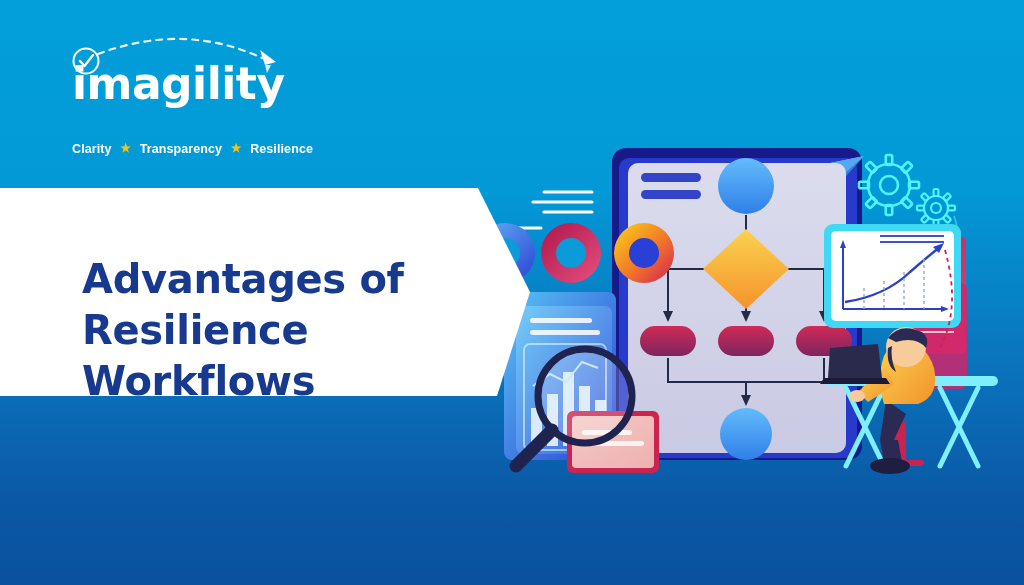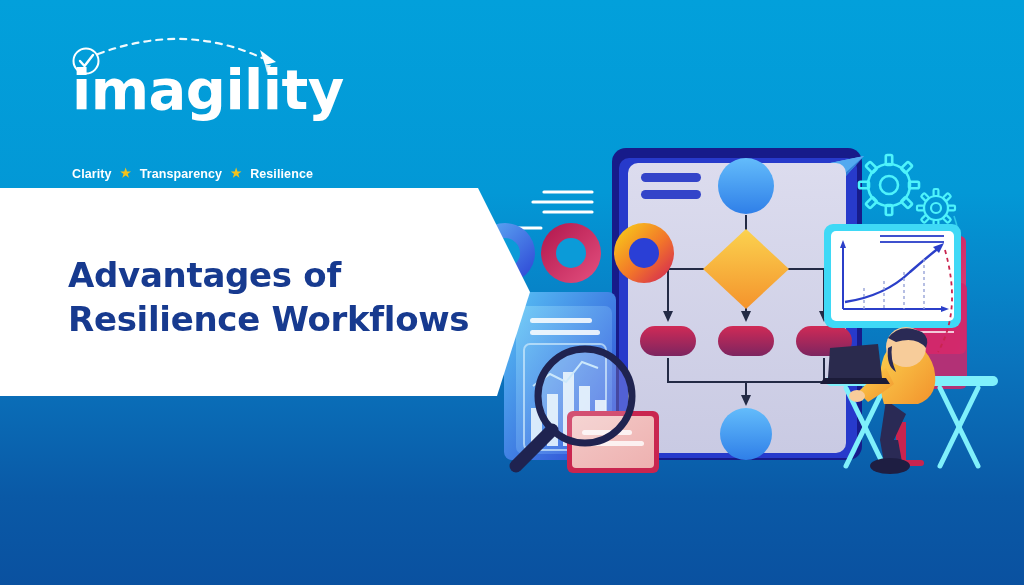--- a/index.html
+++ b/index.html
@@ -29,60 +29,59 @@
     position: absolute;
     left: 62px;
     top: 32px;
     width: 300px;
     height: 112px;
   }
   #logo-wordmark {
     position: absolute;
     left: 10px;
     top: 30px;
-    font-size: 56px;
+    font-size: 44px;
     font-weight: 700;
     letter-spacing: -0.5px;
     color: #ffffff;
     line-height: 1;
     font-family: "DejaVu Sans", sans-serif;
   }
   #logo-tagline {
     position: absolute;
     left: 10px;
     top: 110px;
     font-size: 12.5px;
     font-weight: 700;
     color: #ffffff;
     white-space: nowrap;
     letter-spacing: 0.1px;
-    margin-top: 25px;
   }
   .tag-star {
     color: #f5c21a;
     font-size: 12px;
     margin: 0 5px;
     position: relative;
     top: -1px;
   }
 
   
   #white-panel {
     position: absolute;
     left: 0;
     top: 188px;
     width: 560px;
     height: 208px;
   }
   #headline {
     position: absolute;
-    left: 68px;
+    left: 82px;
     top: 254px;
     width: 430px;
-    font-size: 34px;
+    font-size: 40px;
     line-height: 1.28;
     font-weight: 700;
     color: #173a8f;
     font-family: "DejaVu Sans", sans-serif;
     letter-spacing: -0.3px;
   }
   #headline .ln { display: block; }
 </style>
 </head>
 <body>

